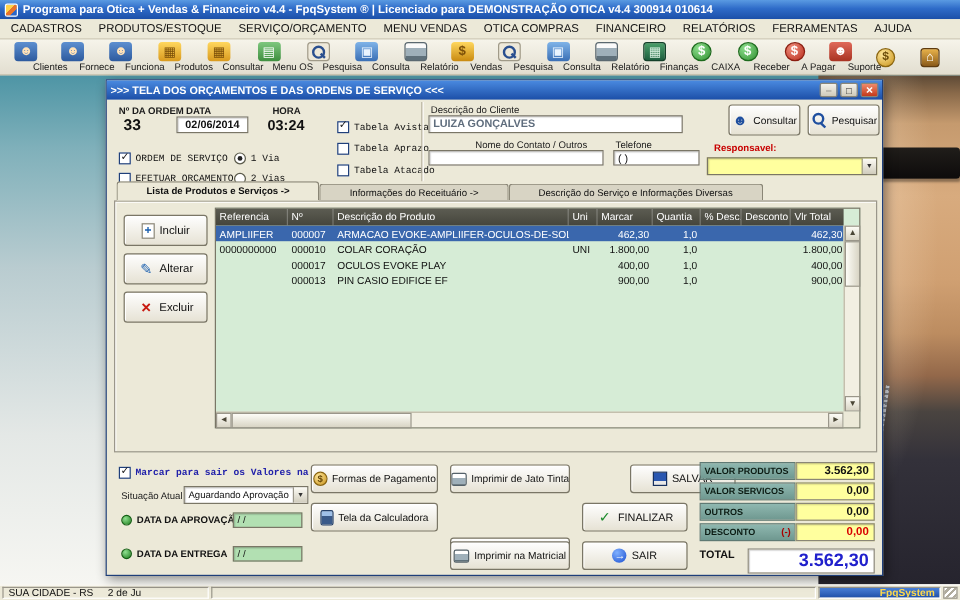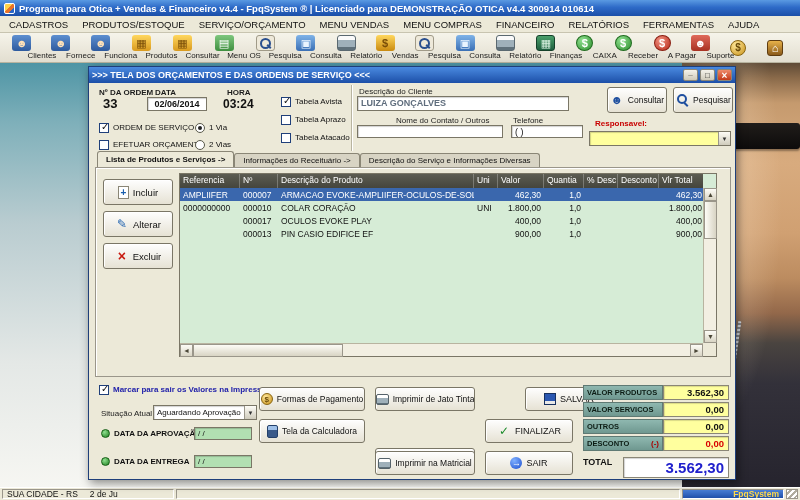--- a/index.html
+++ b/index.html
@@ -131,21 +131,21 @@
     background:linear-gradient(180deg,#fff 0 3px,#9fb0ba 3px 8px,#5f707a 8px);}
   .bico.disk{width:12px;height:12px;border:1px solid #16305f;
     background:linear-gradient(180deg,#2a57b0 0 7px,#e8e8e8 7px);}
   .bico.check::after{content:"✓";color:#1a8a2a;font-weight:bold;font-size:12px;}
   .bico.exit{width:12px;height:12px;border-radius:50%;
     background:radial-gradient(circle at 35% 30%,#7fb0ff,#1c4fd0);}
   .bico.exit::after{content:"→";color:#fff;font-size:9px;font-weight:bold;}
   .dotg{width:9px;height:9px;border-radius:50%;display:inline-block;flex:0 0 auto;
     background:radial-gradient(circle at 35% 30%,#8fe08f,#1f7f1f);border:1px solid #145f14;}
 
-  .ckrow{display:flex;align-items:flex-start;gap:4px;height:14px;}
+  .ckrow{display:flex;align-items:flex-end;gap:4px;height:14px;font-family:Liberation Mono, monospace;}
   .cklbl{font-size:8px;white-space:nowrap;}
   .cb{width:10px;height:10px;background:#fff;border:1px solid #1f3f7a;position:relative;flex:0 0 auto;}
   .cb.on::after{content:"✓";position:absolute;left:1px;top:-3px;font-size:10px;color:#111;font-weight:bold;}
   .rb{width:10px;height:10px;border-radius:50%;background:#fff;border:1px solid #5a5a4a;
     position:relative;flex:0 0 auto;}
   .rb.on::after{content:"";position:absolute;left:2px;top:2px;width:4px;height:4px;
     border-radius:50%;background:#222;}
 
   
   #lab-ordem{left:10px;top:21px;font-weight:bold;}
@@ -165,21 +165,21 @@
   #fld-contact{left:268px;top:58px;width:146px;height:13px;}
   #lab-phone{left:424px;top:49px;}
   #fld-phone{left:422px;top:58px;width:72px;height:13px;}
   #lab-resp{left:506px;top:52px;color:#c80000;font-weight:bold;}
   #cmb-resp{left:500px;top:64px;width:142px;height:15px;}
   #btn-consultar{left:518px;top:20px;width:60px;height:26px;}
   #btn-pesquisar{left:584px;top:20px;width:60px;height:26px;}
 
   
   #tabs{position:absolute;left:8px;top:84px;height:16px;display:flex;align-items:flex-end;}
-  .tab{height:14px;display:inline-flex;align-items:center;padding:0 8px;font-size:8px;
+  .tab{height:14px;display:inline-flex;align-items:center;padding:0 24px;font-size:8px;
     border:1px solid #8a8676;border-bottom:none;border-radius:3px 3px 0 0;background:#d8d4c4;
     white-space:nowrap;}
   .tab.active{background:#ece9d8;height:16px;font-weight:bold;position:relative;z-index:2;}
   .panel{position:absolute;left:6px;top:100px;width:636px;height:210px;background:#ece9d8;
     border:1px solid #9a968a;box-shadow:inset 1px 1px 0 #fff;}
   #btn-incluir{left:14px;top:112px;width:70px;height:26px;font-size:9.5px;}
   #btn-alterar{left:14px;top:144px;width:70px;height:26px;font-size:9.5px;}
   #btn-excluir{left:14px;top:176px;width:70px;height:26px;font-size:9.5px;}
 
   
@@ -251,21 +251,21 @@
   <div id="titlebar">
     <span class="app-ico"></span>
     <span>Programa para Otica + Vendas &amp; Financeiro v4.4 - FpqSystem ® | Licenciado para  DEMONSTRAÇÃO OTICA v4.4 300914 010614</span>
   </div>
 
   <div id="menubar">
       <span class="mi">CADASTROS</span>
       <span class="mi">PRODUTOS/ESTOQUE</span>
       <span class="mi">SERVIÇO/ORÇAMENTO</span>
       <span class="mi">MENU VENDAS</span>
-      <span class="mi">MENU COMPRAS</span>
+      <span class="mi">OTICA COMPRAS</span>
       <span class="mi">FINANCEIRO</span>
       <span class="mi">RELATÓRIOS</span>
       <span class="mi">FERRAMENTAS</span>
       <span class="mi">AJUDA</span>
     </div>
 
   <div id="toolbar">
       <div class="tbtn">
         <span class="tico people"></span>
         <span class="tlbl">Clientes</span>
@@ -444,21 +444,21 @@
       <span class="bico cross"></span>
       <span>Excluir</span>
     </div>
 
     <div id="grid">
       <div id="grid-header">
           <span class="gh" style="width: 60px;">Referencia</span>
           <span class="gh" style="width: 38px;">Nº</span>
           <span class="gh" style="width: 196px;">Descrição do Produto</span>
           <span class="gh" style="width: 24px;">Uni</span>
-          <span class="gh" style="width: 46px;">Valor</span>
+          <span class="gh" style="width: 46px;">Marcar</span>
           <span class="gh" style="width: 40px;">Quantia</span>
           <span class="gh" style="width: 34px;">% Desc.</span>
           <span class="gh" style="width: 41px;">Desconto</span>
           <span class="gh" style="width: 46px;">Vlr Total</span>
         </div>
       <div id="grid-body">
           <div class="grow sel">
             <span class="gc" style="width: 60px;">AMPLIIFER</span>
             <span class="gc" style="width: 38px;">000007</span>
             <span class="gc" style="width: 196px;">ARMACAO EVOKE-AMPLIIFER-OCULOS-DE-SOL-BEGE</span>

